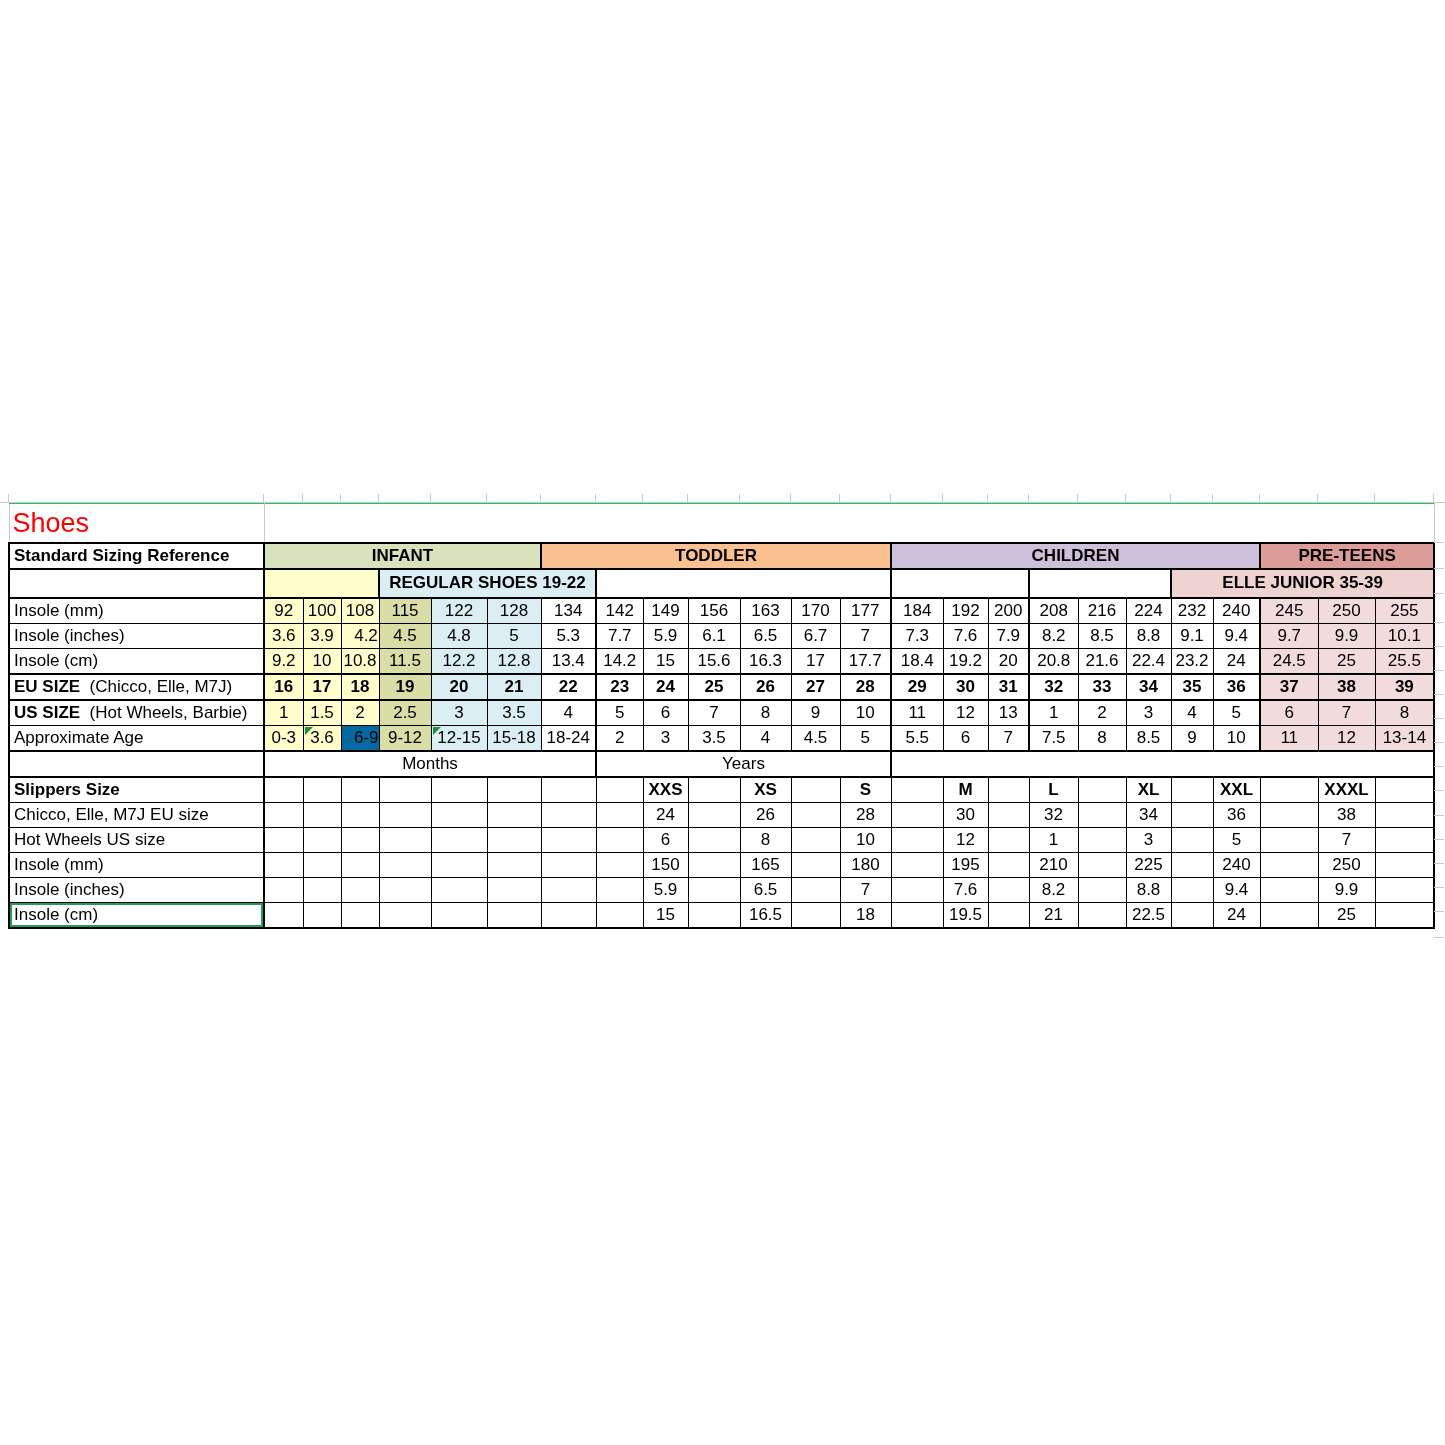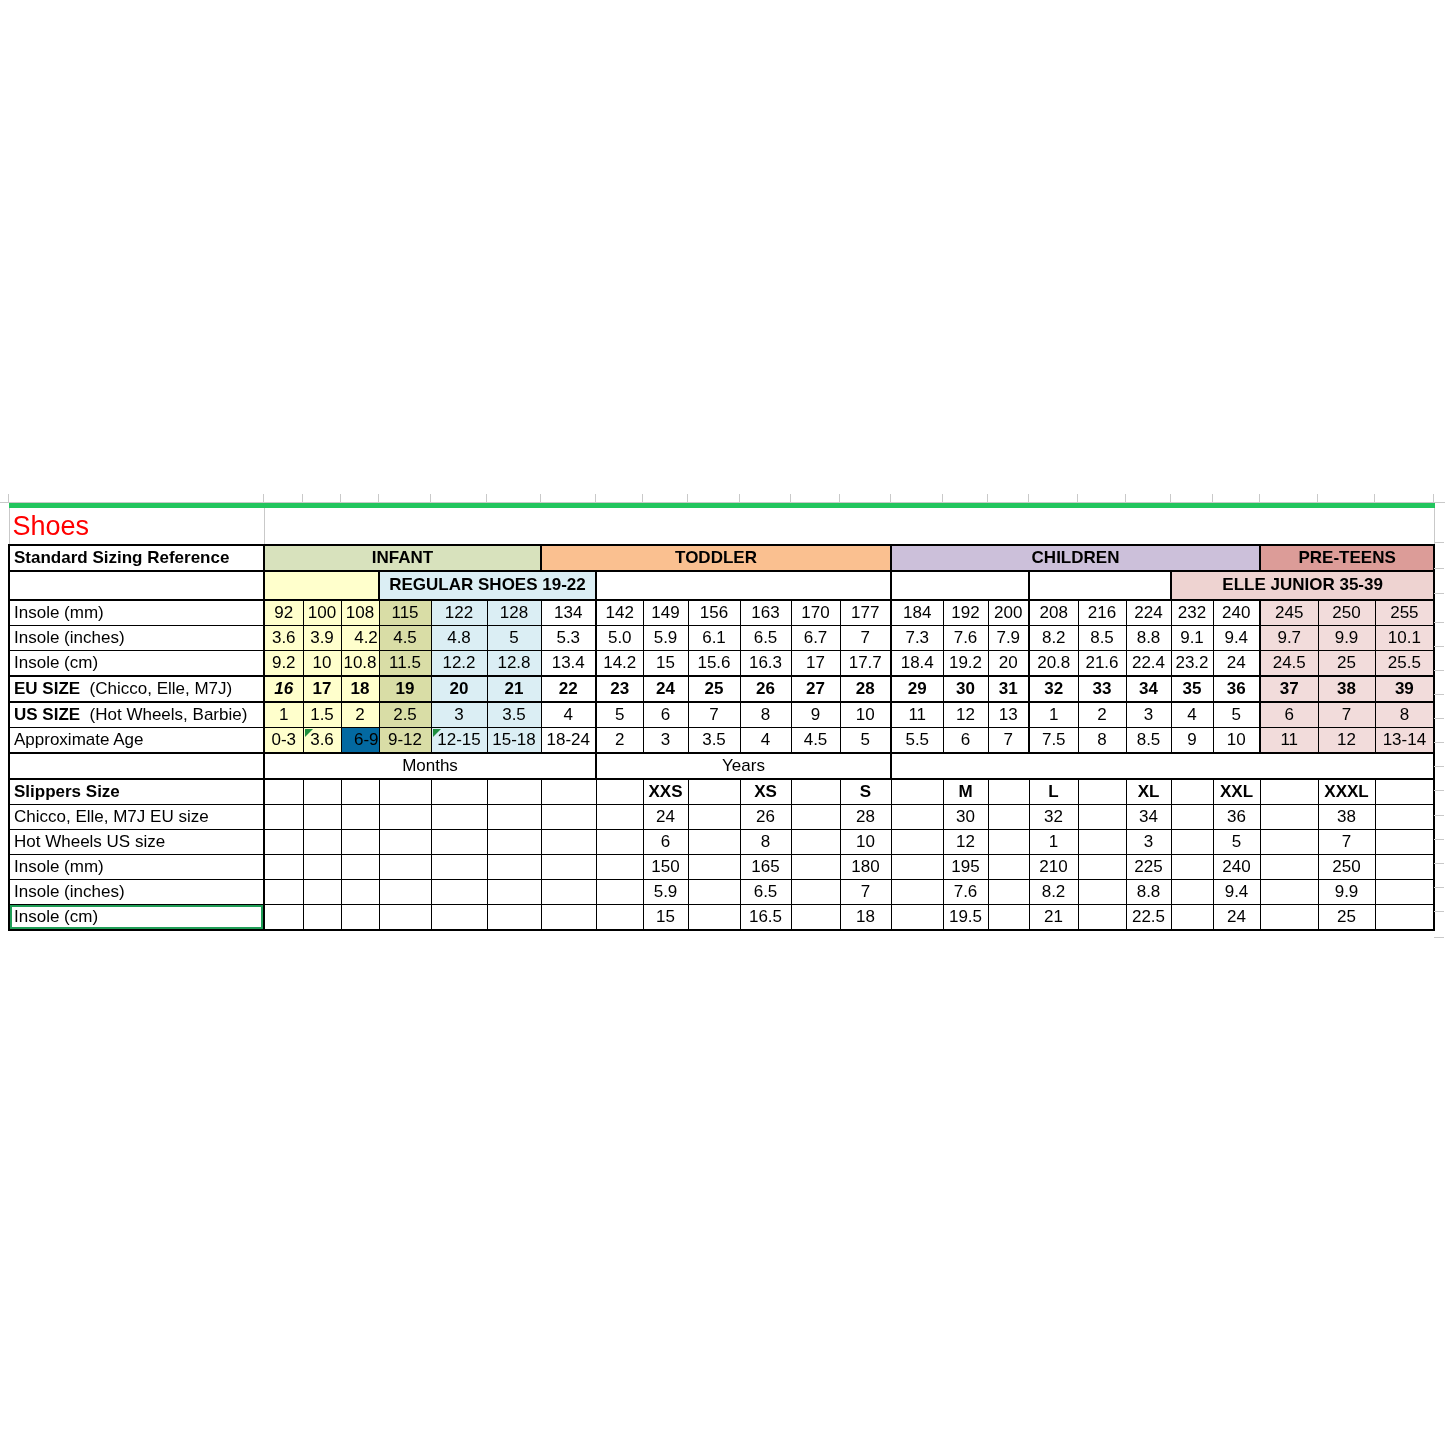--- a/index.html
+++ b/index.html
@@ -7,21 +7,21 @@
           font-family:"Liberation Sans",sans-serif;}
   table{border-collapse:collapse;table-layout:fixed;position:absolute;left:8px;top:503px;width:1425px;}
   td{border:1px solid #000;padding:0;height:24px;font-size:17px;line-height:1.05;
      text-align:center;vertical-align:middle;white-space:nowrap;overflow:hidden;color:#000;}
   td.al-l{text-align:left;padding-left:4px;}
   td.bold, td b{font-weight:bold;}
   td.b2t{border-top-width:2px}
   td.b2b{border-bottom-width:2px}
   td.b2l{border-left-width:2px}
   td.b2r{border-right-width:2px}
-  td.g-t{border-top:5px solid #22c55e}
+  td.g-t{border-top:1px solid #22c55e}
   td.g-l{border-left:1px solid #c9c9c9}
   td.g-r{border-right:1px solid #c9c9c9}
   td.title{color:#ff0000;font-size:27px;padding-left:3px;}
   td.flag{position:relative;}
   td.flag::before{content:"";position:absolute;left:1px;top:1px;width:0;height:0;
       border-top:8px solid #1e8e3e;border-right:8px solid transparent;}
   td.sel{box-shadow:inset 0 0 0 2px #1f9e57;}
   .tick{position:absolute;width:1px;background:#c9c9c9;}
   .hline{position:absolute;height:1px;background:#c9c9c9;}
 </style>
@@ -107,21 +107,21 @@
         </tr>
         <tr style="height: 24px;">
           <td class="al-l b2l b2r"><span>Insole (inches)</span></td>
           <td class="" style="background-color: rgb(255, 255, 204);"><span>3.6</span></td>
           <td class="" style="background-color: rgb(255, 255, 204);"><span>3.9</span></td>
           <td class="" style="background-color: rgb(255, 255, 204); padding-left: 12px;"><span>4.2</span></td>
           <td class="" style="background-color: rgb(217, 221, 166);"><span>4.5</span></td>
           <td class="" style="background-color: rgb(219, 238, 244);"><span>4.8</span></td>
           <td class="" style="background-color: rgb(219, 238, 244);"><span>5</span></td>
           <td class="b2r"><span>5.3</span></td>
-          <td class=""><span>5.0</span></td>
+          <td class=""><span>7.7</span></td>
           <td class=""><span>5.9</span></td>
           <td class=""><span>6.1</span></td>
           <td class=""><span>6.5</span></td>
           <td class=""><span>6.7</span></td>
           <td class="b2r"><span>7</span></td>
           <td class=""><span>7.3</span></td>
           <td class=""><span>7.6</span></td>
           <td class="b2r"><span>7.9</span></td>
           <td class=""><span>8.2</span></td>
           <td class=""><span>8.5</span></td>
@@ -154,21 +154,21 @@
           <td class=""><span>21.6</span></td>
           <td class=""><span>22.4</span></td>
           <td class=""><span>23.2</span></td>
           <td class="b2r"><span>24</span></td>
           <td class="" style="background-color: rgb(242, 220, 219);"><span>24.5</span></td>
           <td class="" style="background-color: rgb(242, 220, 219);"><span>25</span></td>
           <td class="b2r" style="background-color: rgb(242, 220, 219);"><span>25.5</span></td>
         </tr>
         <tr style="height: 24px;">
           <td class="al-l b2l b2r b2t b2b"><b>EU SIZE</b><span>&nbsp; (Chicco, Elle, M7J)</span></td>
-          <td class="bold b2t b2b" style="background-color: rgb(255, 255, 204); font-style: italic;"><span>16</span></td>
+          <td class="bold b2t b2b" style="background-color: rgb(255, 255, 204);"><span>16</span></td>
           <td class="bold b2t b2b" style="background-color: rgb(255, 255, 204);"><span>17</span></td>
           <td class="bold b2t b2b" style="background-color: rgb(255, 255, 204);"><span>18</span></td>
           <td class="bold b2t b2b" style="background-color: rgb(217, 221, 166);"><span>19</span></td>
           <td class="bold b2t b2b" style="background-color: rgb(219, 238, 244);"><span>20</span></td>
           <td class="bold b2t b2b" style="background-color: rgb(219, 238, 244);"><span>21</span></td>
           <td class="bold b2r b2t b2b"><span>22</span></td>
           <td class="bold b2t b2b"><span>23</span></td>
           <td class="bold b2t b2b"><span>24</span></td>
           <td class="bold b2t b2b"><span>25</span></td>
           <td class="bold b2t b2b"><span>26</span></td>

